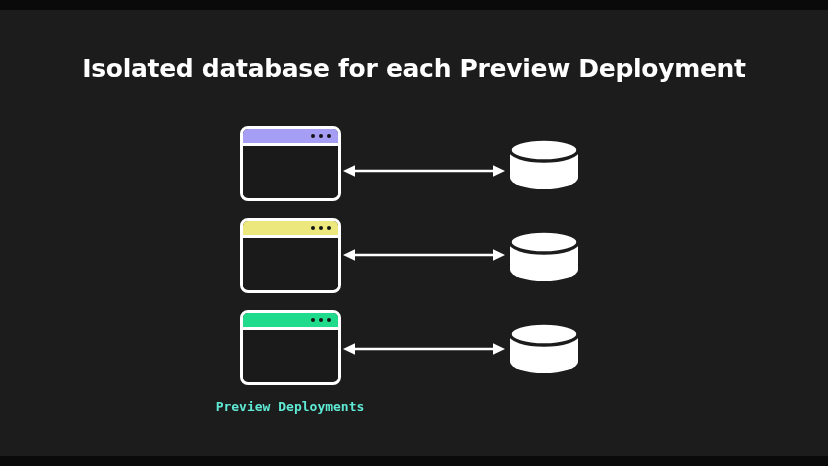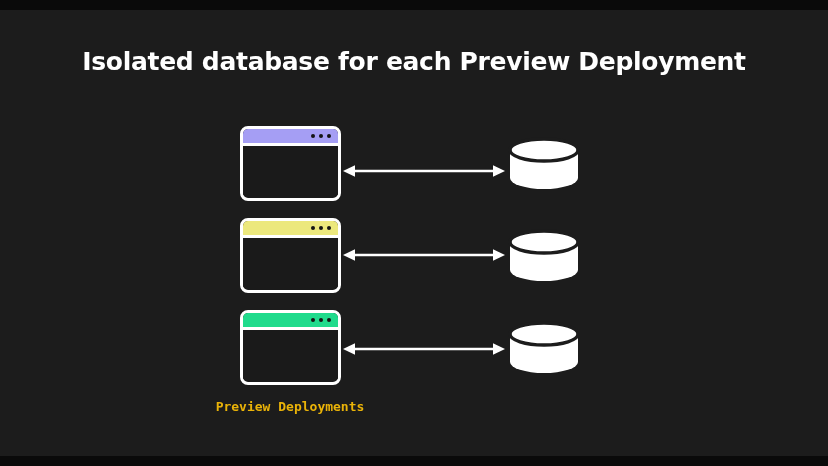--- a/index.html
+++ b/index.html
@@ -8,21 +8,21 @@
     background:#1c1c1c;
     font-family:"DejaVu Sans","Liberation Sans",sans-serif;
     color:#ffffff;
   }
   .stage{position:relative;width:828px;height:466px;background:#1c1c1c;}
   .edge-bar{position:absolute;left:0;width:828px;height:10px;background:#0a0a0a;}
   .edge-bar.top{top:0;}
   .edge-bar.bottom{bottom:0;}
 
   .title{
-    position:absolute;top:47px;left:0;width:828px;
+    position:absolute;top:54px;left:0;width:828px;
     text-align:center;font-size:25px;font-weight:800;
     letter-spacing:-0.3px;color:#fff;
   }
 
   
   .window{
     position:absolute;left:240px;width:95px;height:69px;
     border:3px solid #ffffff;border-radius:8px;
     background:#1a1a1a;overflow:hidden;
   }
@@ -46,21 +46,21 @@
 
   
   .db{position:absolute;left:507px;width:74px;height:56px;}
   .db.d1{top:136px;}
   .db.d2{top:228px;}
   .db.d3{top:320px;}
 
   .col-label{
     position:absolute;top:399px;transform:translateX(-50%);
     font-family:"DejaVu Sans Mono","Liberation Mono",monospace;
-    font-weight:bold;font-size:13px;color:#eab308;white-space:nowrap;
+    font-weight:bold;font-size:13px;color:#5eead4;white-space:nowrap;
   }
   .col-label.deployments{left:290px;}
   .col-label.databases{left:544px;}
 </style>
 </head>
 <body>
 
 <div class="stage">
 
   <div class="edge-bar top"></div>

